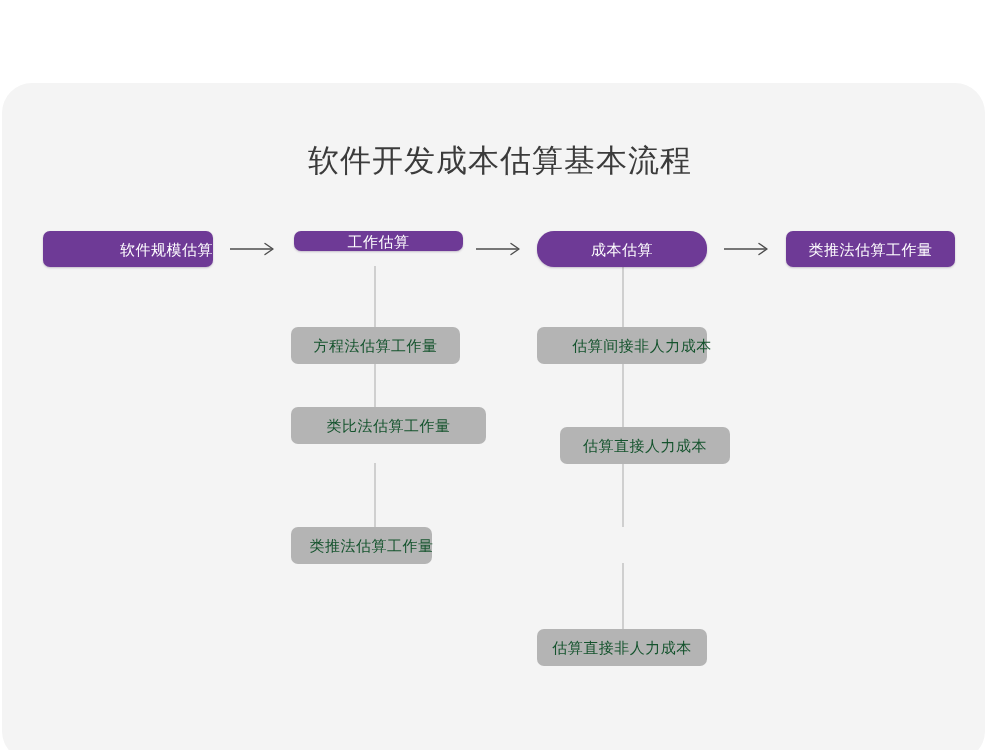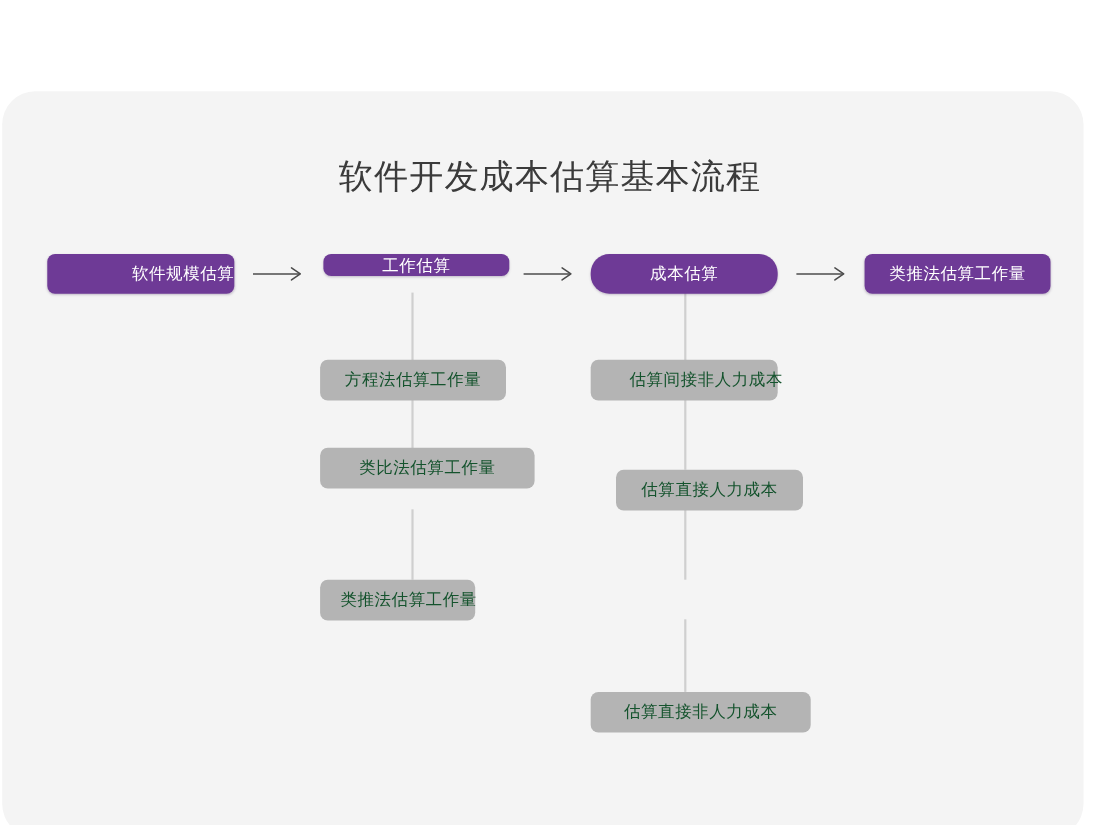--- a/index.html
+++ b/index.html
@@ -163,17 +163,17 @@
 
   <div class="node secondary" style="left:537px; top:279px; width:170px; height:37px;padding-left:40px;">
     <span>估算间接非人力成本</span>
   </div>
 
   <div class="node secondary" style="left:560px; top:379px; width:170px; height:37px;">
     <span>估算直接人力成本</span>
   </div>
 
 
-  <div class="node secondary" style="left:537px; top:581px; width:200px; height:37px;">
+  <div class="node secondary" style="left:537px; top:581px; width:170px; height:37px;">
     <span>估算直接非人力成本</span>
   </div>
 
 </div>
 
 </body></html>

